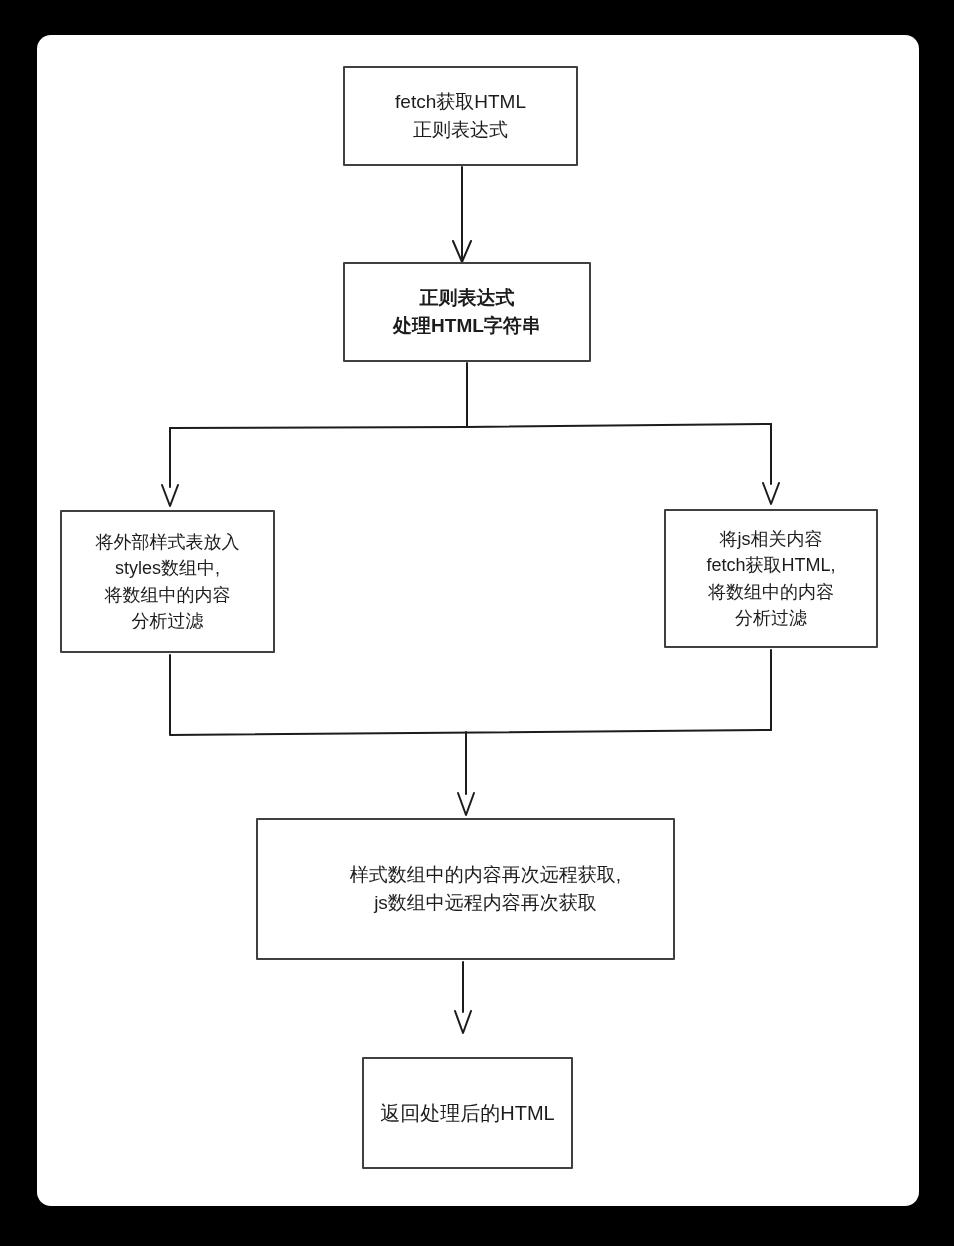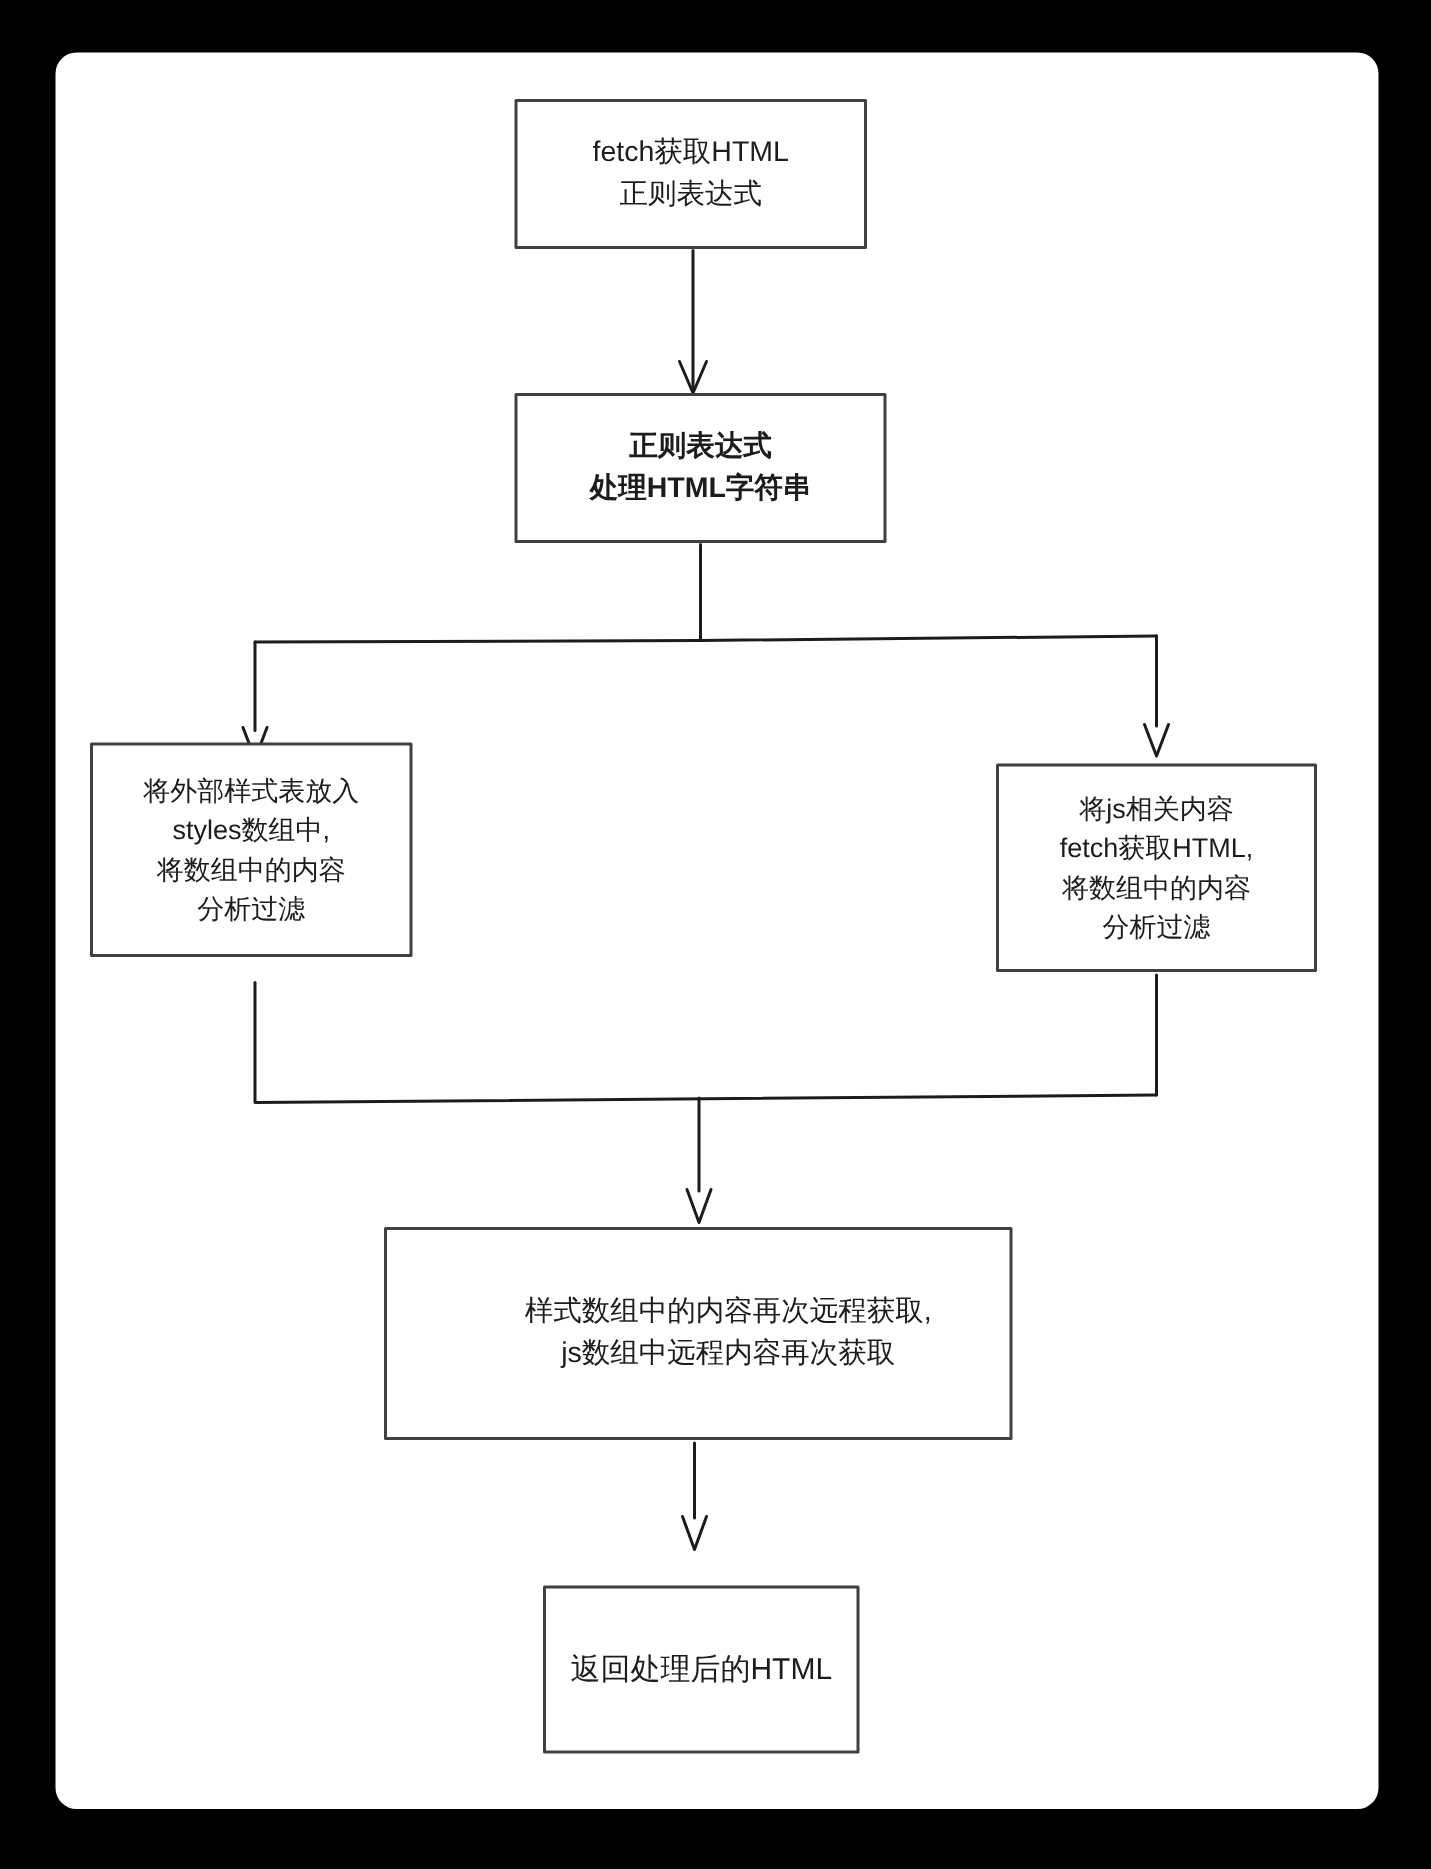--- a/index.html
+++ b/index.html
@@ -48,21 +48,21 @@
     display: flex;
     flex-direction: column;
     justify-content: center;
     align-items: center;
     text-align: center;
     color: #1c1c1c;
   }
   .node .line { line-height: 1.45; white-space: nowrap; }
   .node-fetch    { left: 343px; top: 66px;   width: 235px; height: 100px; font-size: 19px; }
   .node-regex    { left: 343px; top: 262px;  width: 248px; height: 100px; font-size: 19px; font-weight: bold; }
-  .node-styles   { left: 60px;  top: 495px;  width: 215px; height: 143px; font-size: 18px; }
+  .node-styles   { left: 60px;  top: 510px;  width: 215px; height: 143px; font-size: 18px; }
   .node-scripts  { left: 664px; top: 509px;  width: 214px; height: 139px; font-size: 18px; text-align: center; }
   .node-assemble { left: 256px; top: 818px;  width: 419px; height: 142px; font-size: 19px; padding-left: 40px; }
   .node-return   { left: 362px; top: 1036px; width: 211px; height: 112px; font-size: 20px; margin-top: 21px; }
 </style>
 </head>
 <body>
 
 <div class="page">
 
   <div class="card"></div>

